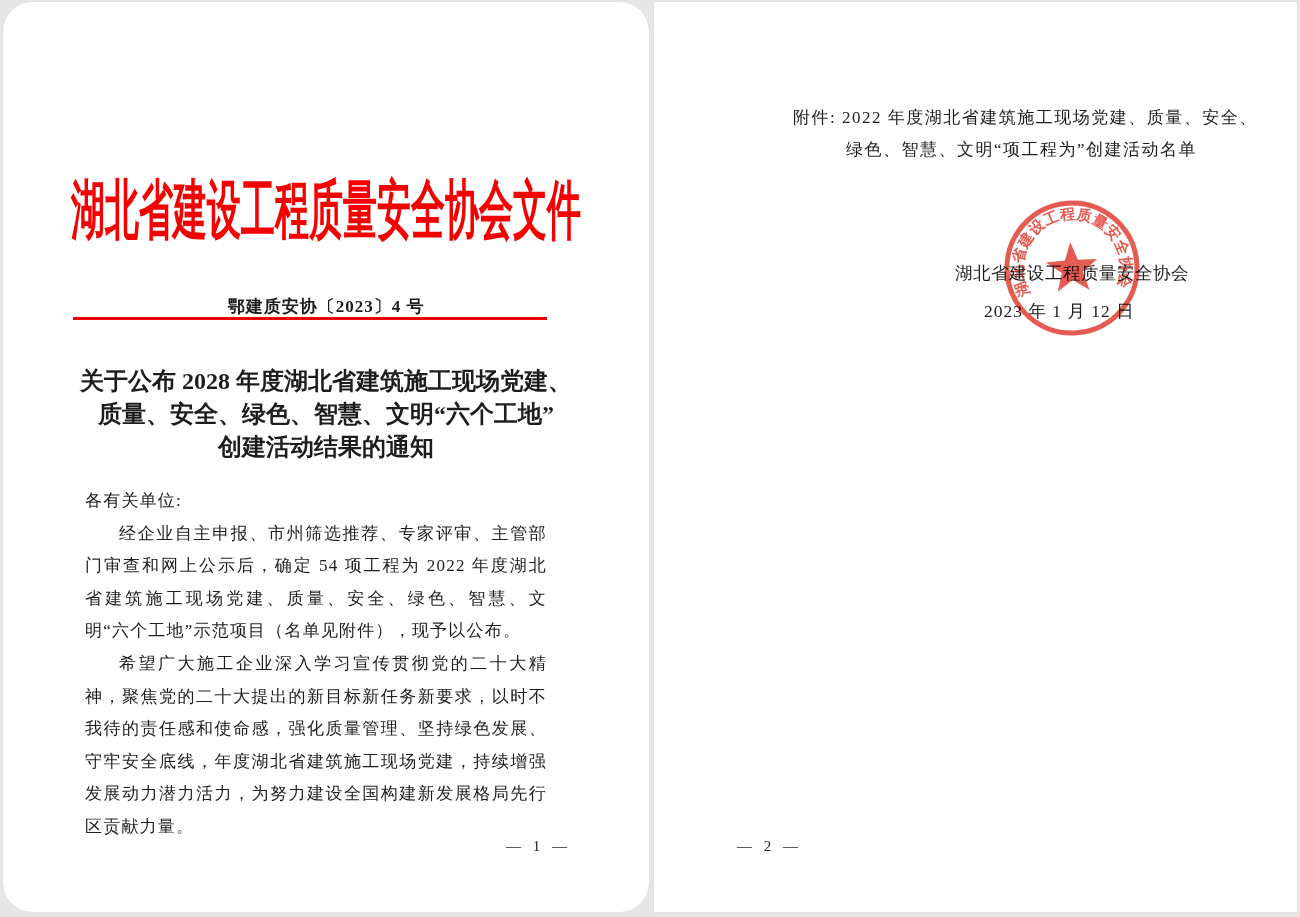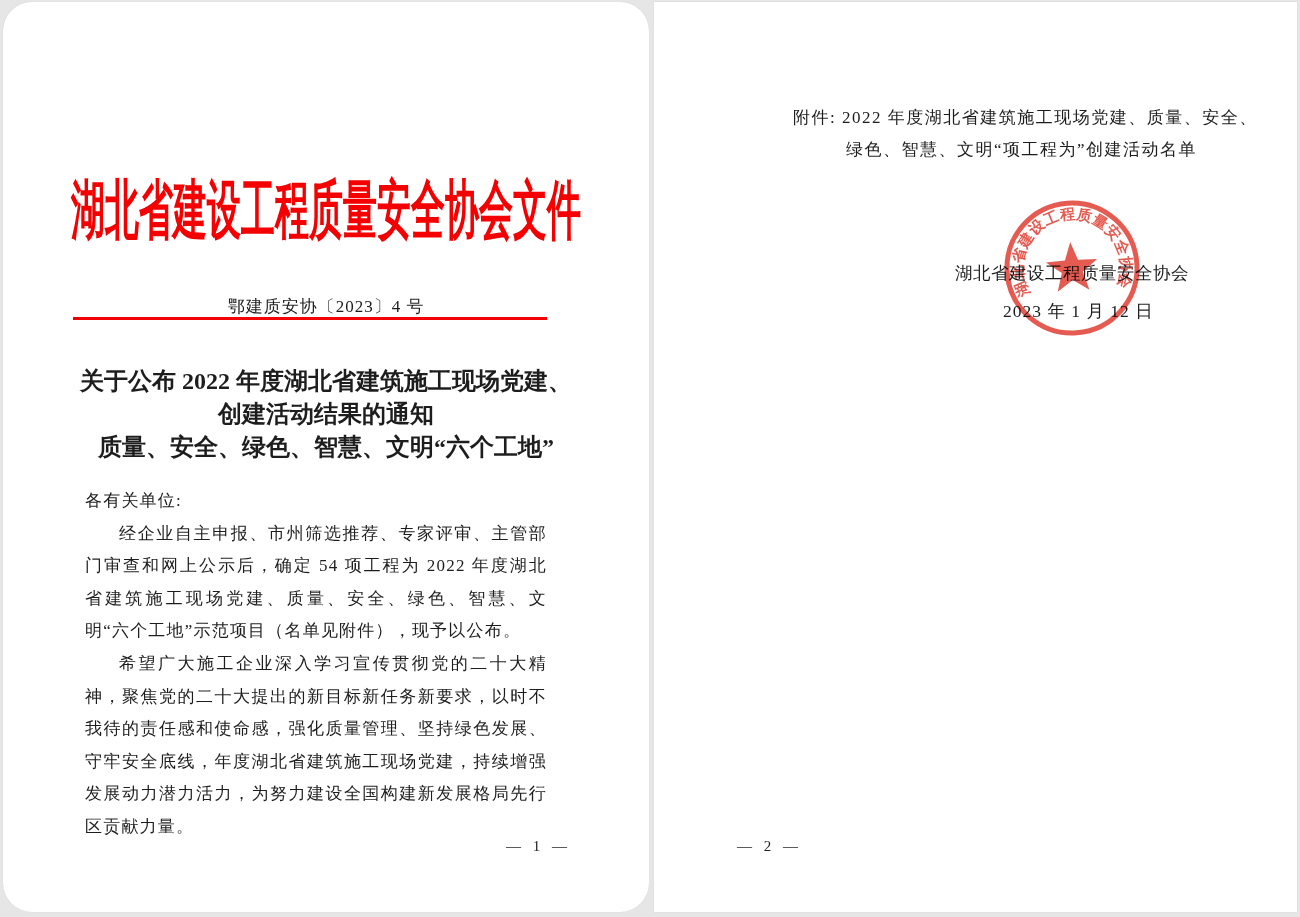--- a/index.html
+++ b/index.html
@@ -28,21 +28,21 @@
     font-size: 34px; font-weight: bold;
     color: #f40000;
     white-space: nowrap;
     transform: scaleY(1.9);
     transform-origin: center top;
     letter-spacing: 0px;
   }
   .doc-number {
     position: absolute; top: 293px; left: 0; width: 100%;
     text-align: center;
-    font-size: 17px; font-weight: normal;
+    font-size: 17px; font-weight: bold;
     letter-spacing: 1px;
   }
   .red-rule {
     position: absolute; top: 315px; left: 70px;
     width: 474px; height: 3px;
     background: #f20000;
   }
   .doc-title {
     position: absolute; top: 363px; left: 50px; right: 50px;
     text-align: center;
@@ -76,21 +76,21 @@
     letter-spacing: 1.5px;
     margin-left: 28px;
   }
   .attachment .att-line2 { padding-left: 53px; }
   .issuer {
     position: absolute; top: 259px; left: 301px;
     font-size: 17.5px; letter-spacing: 0.5px;
     white-space: nowrap;
   }
   .issue-date {
-    position: absolute; top: 297px; left: 349px;
+    position: absolute; top: 297px; left: 330px;
     font-size: 17.5px; letter-spacing: 1px;
     white-space: nowrap;
   }
   .seal {
     position: absolute; top: 191px; left: 343px;
     width: 150px; height: 150px;
     opacity: 0.82;
     mix-blend-mode: multiply;
     transform: rotate(-4deg);
   }
@@ -100,23 +100,23 @@
 
 <div class="page" id="page-1">
 
   <div class="letterhead">湖北省建设工程质量安全协会文件</div>
 
   <div class="doc-number">鄂建质安协〔2023〕4 号</div>
 
   <div class="red-rule"></div>
 
   <div class="doc-title">
-    <div>关于公布 2022 年度湖北省建筑施工现场党建、</div>
+    <div>关于公布 2028 年度湖北省建筑施工现场党建、</div>
+    <div>质量、安全、绿色、智慧、文明“六个工地”</div>
     <div>创建活动结果的通知</div>
-    <div>质量、安全、绿色、智慧、文明“六个工地”</div>
   </div>
 
   <div class="body-text">
     <p class="salutation">各有关单位:</p>
     <p>经企业自主申报、市州筛选推荐、专家评审、主管部门审查和网上公示后，确定 54 项工程为 2022 年度湖北省建筑施工现场党建、质量、安全、绿色、智慧、文明“六个工地”示范项目（名单见附件），现予以公布。</p>
     <p>希望广大施工企业深入学习宣传贯彻党的二十大精神，聚焦党的二十大提出的新目标新任务新要求，以时不我待的责任感和使命感，强化质量管理、坚持绿色发展、守牢安全底线，年度湖北省建筑施工现场党建，持续增强发展动力潜力活力，为努力建设全国构建新发展格局先行区贡献力量。</p>
   </div>
 
   <div class="page-num">— 1 —</div>
 </div>

